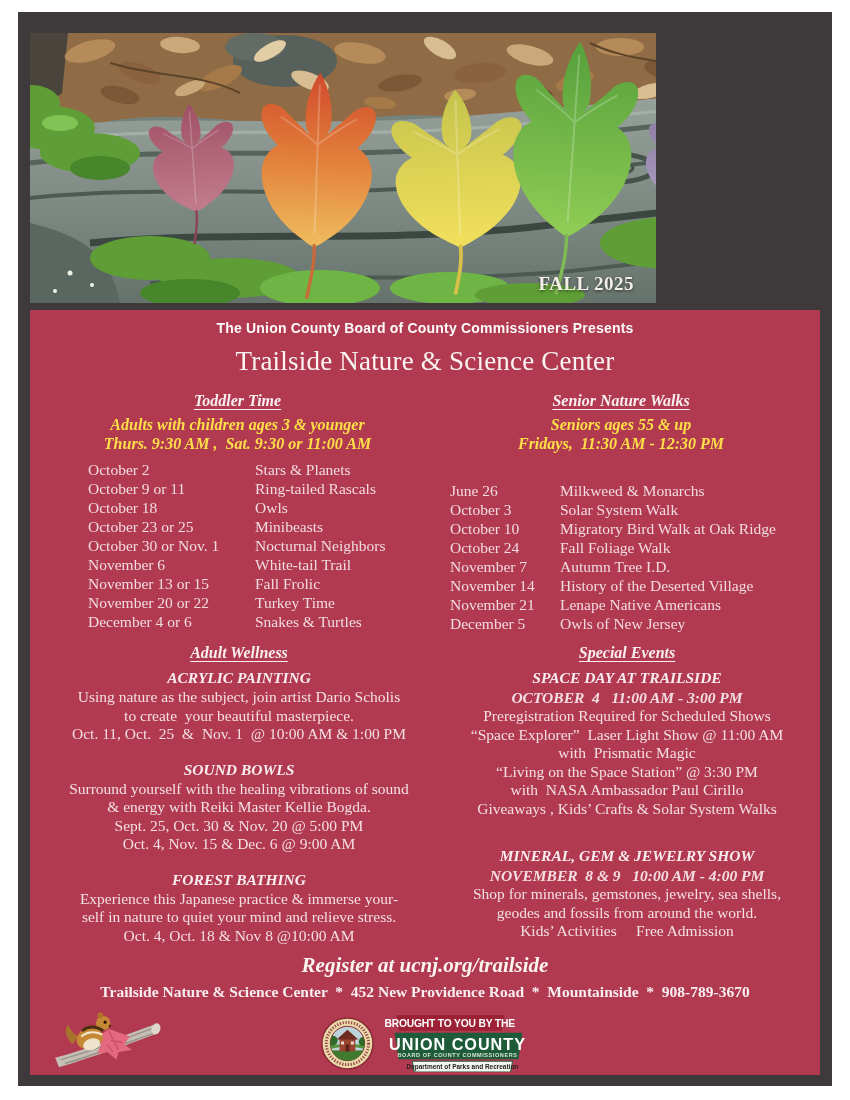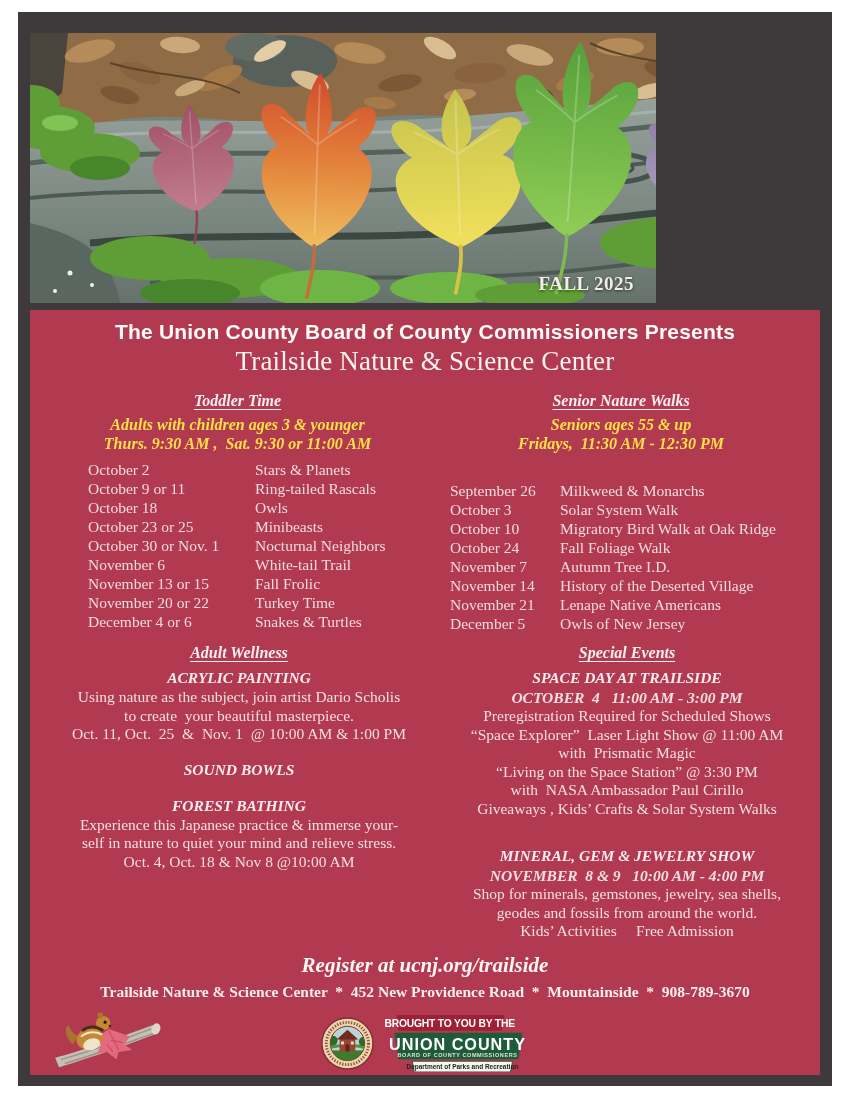--- a/index.html
+++ b/index.html
@@ -8,21 +8,21 @@
   .frame{position:absolute;left:18px;top:12px;width:814px;height:1074px;background:#3e3a3c;
          box-sizing:border-box;padding:21px 12px 12px 12px;}
   .photo{position:relative;width:626px;height:270px;background:#75817b;overflow:hidden;}
   .photo svg{display:block;width:790px;height:270px;}
   .fall-label{position:absolute;right:22px;bottom:8px;color:#f2efe6;font-weight:bold;
               font-size:19px;letter-spacing:.5px;text-shadow:0 1px 3px rgba(0,0,0,.6);}
   .content{position:relative;width:790px;height:765px;background:#b13a50;margin-top:7px;
            color:#f3dfe3;text-align:center;}
   .presents{position:absolute;top:10px;left:0;width:100%;
             font-family:"Liberation Sans","DejaVu Sans",sans-serif;font-weight:bold;
-            font-size:21px;color:#fdfbfa;letter-spacing:.2px;}
+            font-size:14px;color:#fdfbfa;letter-spacing:.2px;}
   .main-title{position:absolute;top:36px;left:0;width:100%;margin:0;
               font-size:27px;font-weight:normal;color:#faf3f1;letter-spacing:.2px;}
   section{position:absolute;box-sizing:border-box;}
   .sec-toddler{left:20px;top:82px;width:375px;}
   .sec-senior{left:400px;top:82px;width:382px;}
   .sec-wellness{left:8px;top:334px;width:402px;}
   .sec-special{left:408px;top:334px;width:378px;}
   .section-title{margin:0 0 5px 0;font-size:16px;font-weight:bold;font-style:italic;
                  color:#f8eef0;text-decoration:underline;text-underline-offset:3px;}
   .sub{font-weight:bold;font-style:italic;font-size:16px;line-height:19px;color:#fde047;white-space:pre-wrap;}
@@ -229,21 +229,21 @@
           </div>
       </section>
 
       <section class="sec-senior">
         <h2 class="section-title">Senior Nature Walks</h2>
         <div class="sub">Seniors ages 55 &amp; up</div>
         <div class="sub">Fridays,  11:30 AM - 12:30 PM</div>
         <div class="rows">
 
             <div class="row">
-              <span class="date">September 26</span>
+              <span class="date">June 26</span>
               <span class="prog">Milkweed &amp; Monarchs</span>
             </div>
 
             <div class="row">
               <span class="date">October 3</span>
               <span class="prog">Solar System Walk</span>
             </div>
 
             <div class="row">
               <span class="date">October 10</span>
@@ -283,20 +283,27 @@
           <div class="block-name">ACRYLIC PAINTING</div>
           <div>
 
           <div class="line">Using nature as the subject, join artist Dario Scholis</div>
               <div class="line">to create  your beautiful masterpiece.</div>
               <div class="line">Oct. 11, Oct.  25  &amp;  Nov. 1  @ 10:00 AM &amp; 1:00 PM</div>
             </div>
         </div>
         <div class="block">
           <div class="block-name">SOUND BOWLS</div>
+          <div>
+
+          <div class="line">Surround yourself with the healing vibrations of sound</div>
+              <div class="line">&amp; energy with Reiki Master Kellie Bogda.</div>
+              <div class="line">Sept. 25, Oct. 30 &amp; Nov. 20 @ 5:00 PM</div>
+              <div class="line">Oct. 4, Nov. 15 &amp; Dec. 6 @ 9:00 AM</div>
+            </div>
         </div>
         <div class="block">
           <div class="block-name">FOREST BATHING</div>
           <div>
 
           <div class="line">Experience this Japanese practice &amp; immerse your-</div>
               <div class="line">self in nature to quiet your mind and relieve stress.</div>
               <div class="line">Oct. 4, Oct. 18 &amp; Nov 8 @10:00 AM</div>
             </div>
         </div>

